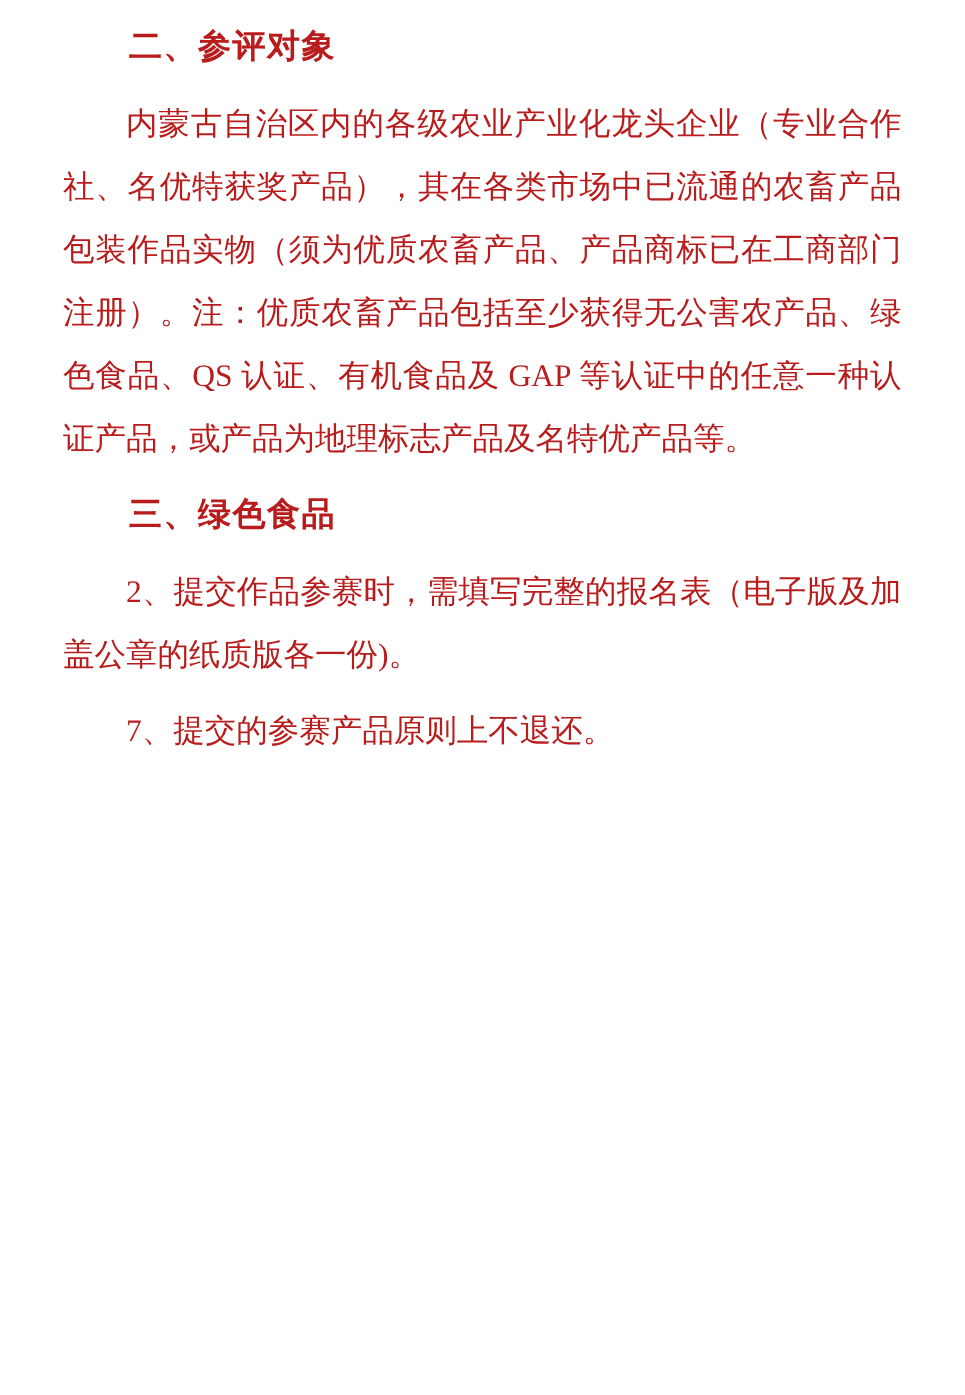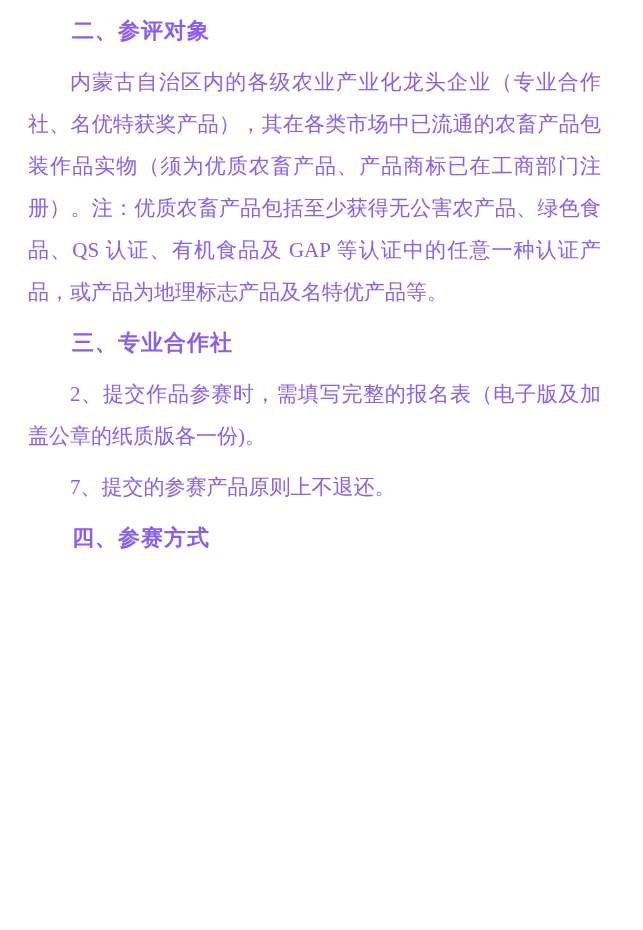--- a/index.html
+++ b/index.html
@@ -9,22 +9,22 @@
   }
   body {
     width: 643px;
     height: 930px;
     overflow: hidden;
   }
   .doc {
     box-sizing: border-box;
     width: 643px;
     height: 918px;
-    padding: 10px 42px 0 28px;
-    color: #8b5cf6;
+    padding: 10px 42px 0 42px;
+    color: #b91c1c;
     font-family: "Liberation Serif", "DejaVu Serif", serif;
     font-size: 21px;
     line-height: 42px;
   }
   .doc > * {
     margin: 9px 0;
   }
   .doc > :first-child {
     margin-top: 0;
   }
@@ -38,17 +38,16 @@
     text-align: justify;
     text-indent: 2em;
   }
 </style>
 </head>
 <body>
 
 <div class="doc">
   <h2 class="heading">二、参评对象</h2>
   <p class="para">内蒙古自治区内的各级农业产业化龙头企业（专业合作社、名优特获奖产品），其在各类市场中已流通的农畜产品包装作品实物（须为优质农畜产品、产品商标已在工商部门注册）。注：优质农畜产品包括至少获得无公害农产品、绿色食品、QS 认证、有机食品及 GAP 等认证中的任意一种认证产品，或产品为地理标志产品及名特优产品等。</p>
-  <h2 class="heading">三、专业合作社</h2>
+  <h2 class="heading">三、绿色食品</h2>
   <p class="para">2、提交作品参赛时，需填写完整的报名表（电子版及加盖公章的纸质版各一份)。</p>
   <p class="para">7、提交的参赛产品原则上不退还。</p>
-  <h2 class="heading">四、参赛方式</h2>
 </div>
 
 </body></html>

